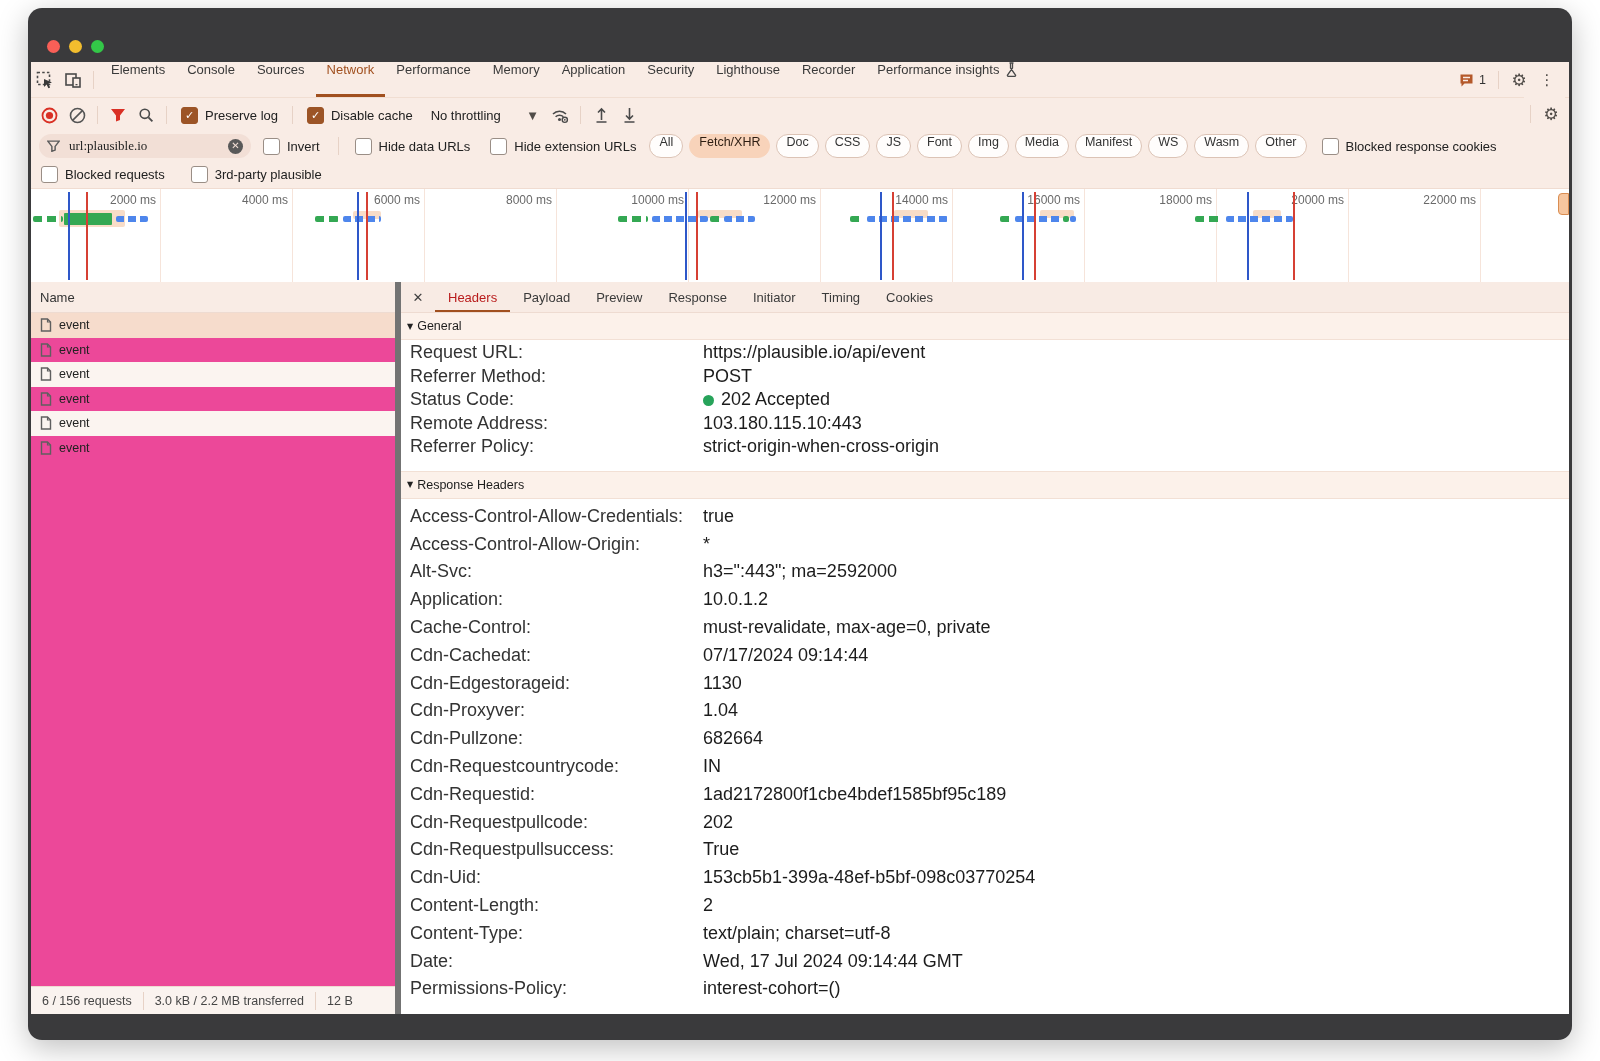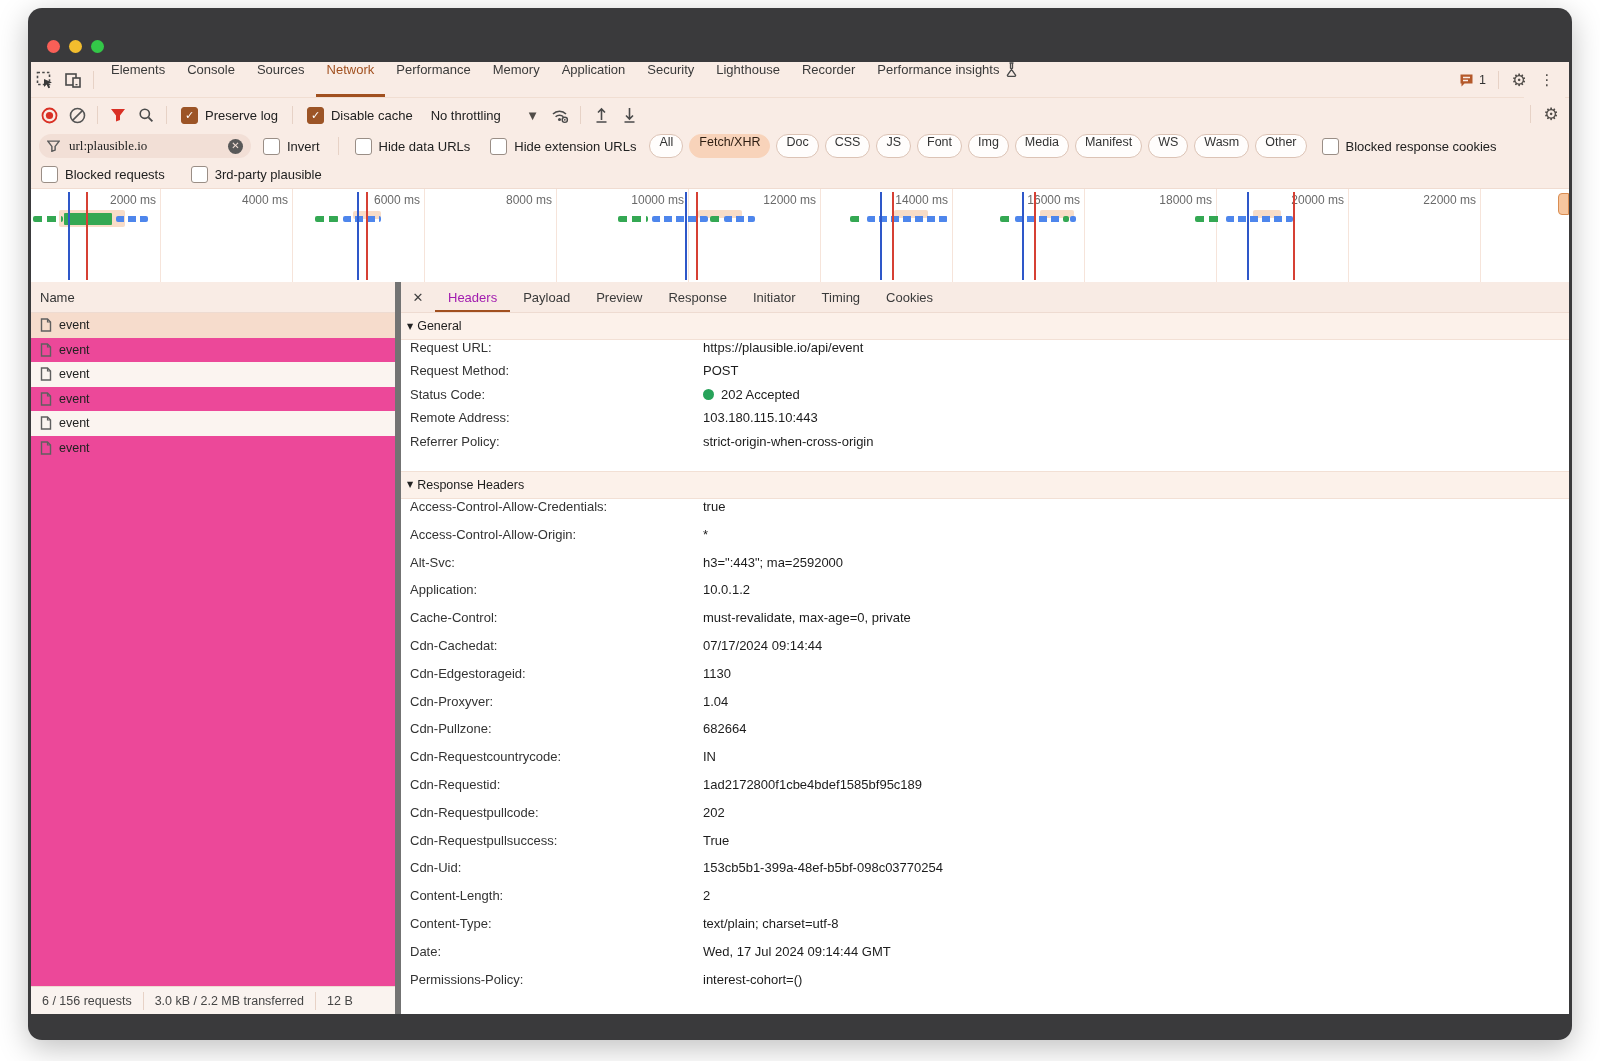--- a/index.html
+++ b/index.html
@@ -75,27 +75,27 @@
   .status{position:absolute;left:0;right:0;bottom:0;height:27px;background:#faf3ef;
     border-top:1px solid #eedbd1;display:flex;align-items:center;font-size:12.5px;color:#464646;
     padding-left:11px;white-space:nowrap;overflow:hidden}
   .status .vdiv{margin:0 11px}
 
   
   .right{flex:1;position:relative;background:#fff;overflow:hidden}
   .dtabs{height:30px;background:#f8ebe4;border-bottom:1px solid #eedbd1;
     display:flex;align-items:center;font-size:13px;color:#3a3a3a}
   .dtab{padding:0 13px;height:30px;display:flex;align-items:center;cursor:default;white-space:nowrap}
-  .dtab.active{color:#a21caf;box-shadow:inset 0 -2px 0 #a1501f}
+  .dtab.active{color:#b91c1c;box-shadow:inset 0 -2px 0 #a1501f}
   .dclose{width:34px;height:30px;display:flex;align-items:center;justify-content:center;
     font-size:13px;color:#3f3f3f}
   .section-h{height:26px;display:flex;align-items:center;background:#fcf1ea;
     border-bottom:1px solid #f2e0d5;font-size:12.5px;color:#1d1d1d;padding-left:6px;gap:4px}
   .tri{font-size:8px;color:#222;font-family:"DejaVu Sans",sans-serif}
-  .hrow{display:flex;align-items:flex-start;font-size:13px;color:#242424}
+  .hrow{display:flex;align-items:flex-end;font-size:18px;color:#242424}
   .hrow .k{width:302px;box-sizing:border-box;padding-left:9px;flex:0 0 auto;color:#333}
   .hrow .v{flex:1;color:#1c1c1c;white-space:nowrap}
   .g-rows .hrow{height:23.4px}
   .r-rows .hrow{height:27.8px}
   .dot-green{display:inline-block;width:11px;height:11px;border-radius:50%;background:#27a35a;
     margin-right:7px;vertical-align:-1px}
   .sec-gap{height:14px}
 </style>
 </head>
 <body>
@@ -494,21 +494,21 @@
         <div class="section-h">
           <span class="tri">▼</span>
           <span>General</span>
         </div>
         <div class="g-rows">
           <div class="hrow">
             <span class="k">Request URL:</span>
             <span class="v">https://plausible.io/api/event</span>
           </div>
           <div class="hrow">
-            <span class="k">Request Method:</span>
+            <span class="k">Referrer Method:</span>
             <span class="v">POST</span>
           </div>
           <div class="hrow">
             <span class="k">Status Code:</span>
             <span class="v"><span class="dot-green"></span><span>202 Accepted</span></span>
           </div>
           <div class="hrow">
             <span class="k">Remote Address:</span>
             <span class="v">103.180.115.10:443</span>
           </div>

